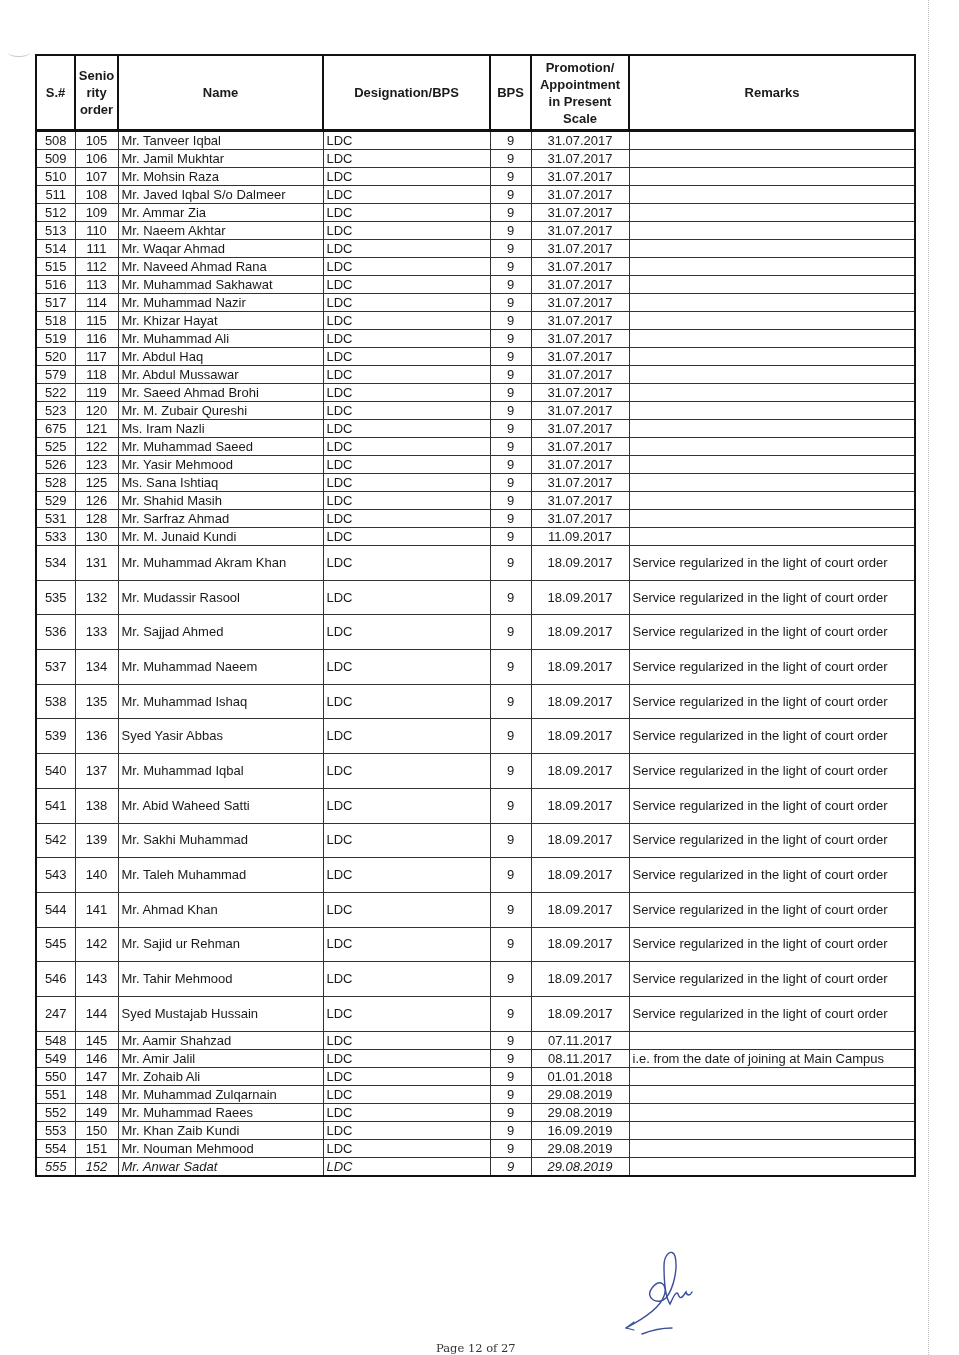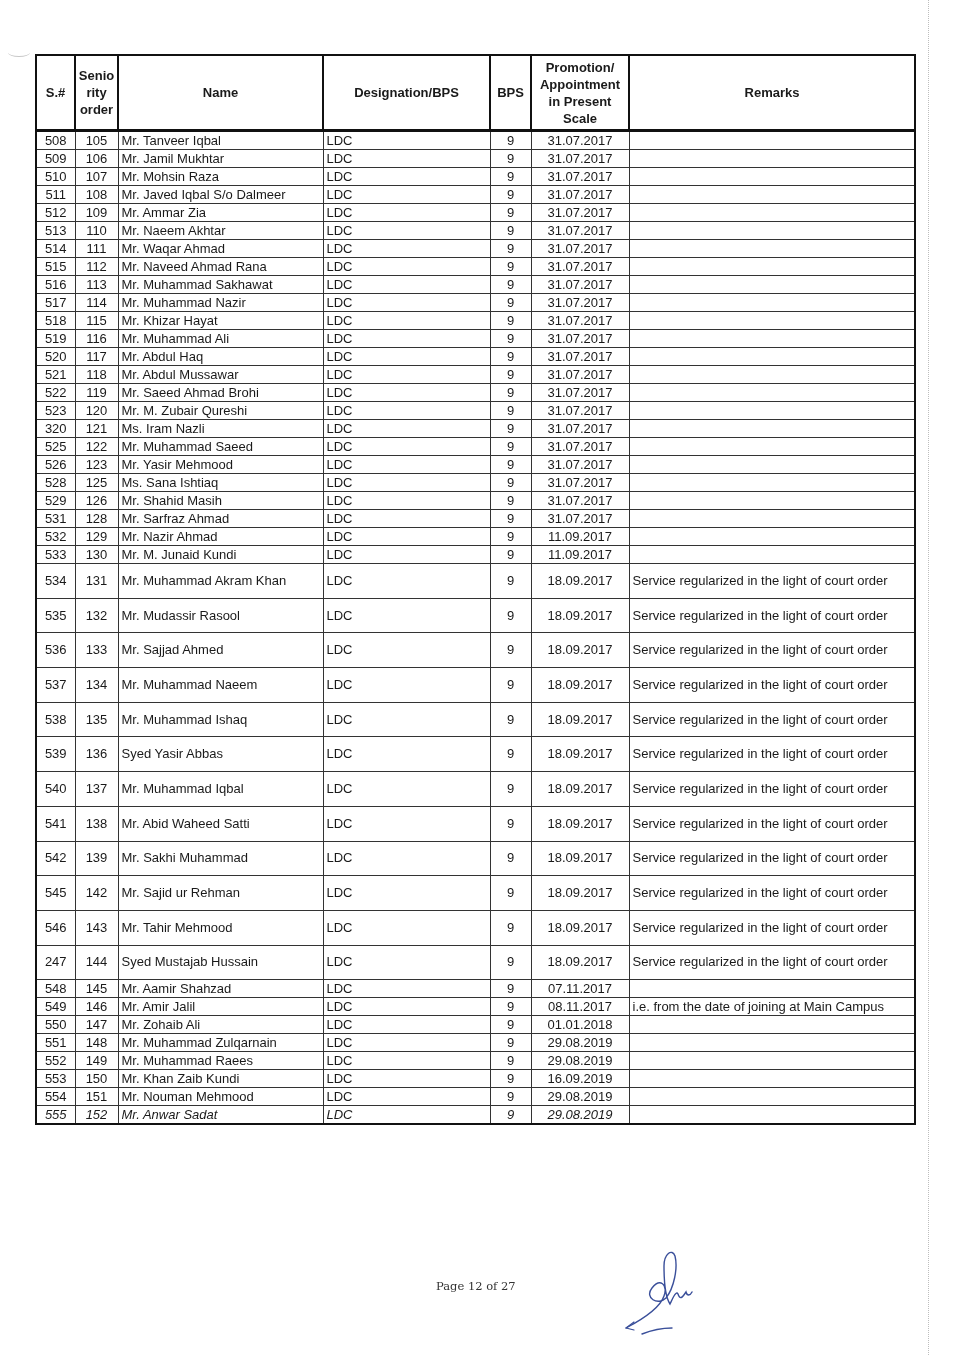--- a/index.html
+++ b/index.html
@@ -17,21 +17,21 @@
   table.roster th { border: 2px solid #111; font-weight: bold; font-size: 13px; height: 73px; line-height: 17px; padding: 0 2px; text-align: center; vertical-align: middle; }
   table.roster thead tr { border-bottom: 3px solid #111; }
   table.roster td { border: 1px solid #333; font-size: 13px; padding: 0 3px; white-space: nowrap; overflow: hidden; vertical-align: bottom; }
   table.roster td:first-child { border-left: 2px solid #111; }
   table.roster td:last-child { border-right: 2px solid #111; }
   table.roster tbody tr:last-child td { border-bottom: 2px solid #111; font-style: italic; }
   tr.r-short td { height: 17px; line-height: 17px; }
   tr.r-tall td { height: 33.7px; vertical-align: middle; line-height: 16px; }
   td.num { text-align: center; }
   td.name, td.desig, td.remark { text-align: left; }
-  .footer-page { position: absolute; left: 436px; top: 1279px; font-family: "DejaVu Serif", serif; font-size: 11.5px; color: #333; }
+  .footer-page { position: absolute; left: 436px; top: 1341px; font-family: "DejaVu Serif", serif; font-size: 11.5px; color: #333; }
   .signature { position: absolute; left: 620px; top: 1248px; width: 90px; height: 90px; }
 </style>
 </head>
 <body>
 
 <div class="corner-mark"></div>
 <div class="dot-line"></div>
 
 <table class="roster">
   <colgroup>
@@ -166,21 +166,21 @@
       <tr class="r-short">
         <td class="num">520</td>
         <td class="num">117</td>
         <td class="name">Mr. Abdul Haq</td>
         <td class="desig">LDC</td>
         <td class="num">9</td>
         <td class="num">31.07.2017</td>
         <td class="remark"></td>
       </tr>
       <tr class="r-short">
-        <td class="num">521</td>
+        <td class="num">579</td>
         <td class="num">118</td>
         <td class="name">Mr. Abdul Mussawar</td>
         <td class="desig">LDC</td>
         <td class="num">9</td>
         <td class="num">31.07.2017</td>
         <td class="remark"></td>
       </tr>
       <tr class="r-short">
         <td class="num">522</td>
         <td class="num">119</td>
@@ -193,21 +193,21 @@
       <tr class="r-short">
         <td class="num">523</td>
         <td class="num">120</td>
         <td class="name">Mr. M. Zubair Qureshi</td>
         <td class="desig">LDC</td>
         <td class="num">9</td>
         <td class="num">31.07.2017</td>
         <td class="remark"></td>
       </tr>
       <tr class="r-short">
-        <td class="num">320</td>
+        <td class="num">675</td>
         <td class="num">121</td>
         <td class="name">Ms. Iram Nazli</td>
         <td class="desig">LDC</td>
         <td class="num">9</td>
         <td class="num">31.07.2017</td>
         <td class="remark"></td>
       </tr>
       <tr class="r-short">
         <td class="num">525</td>
         <td class="num">122</td>
@@ -247,29 +247,20 @@
       <tr class="r-short">
         <td class="num">531</td>
         <td class="num">128</td>
         <td class="name">Mr. Sarfraz Ahmad</td>
         <td class="desig">LDC</td>
         <td class="num">9</td>
         <td class="num">31.07.2017</td>
         <td class="remark"></td>
       </tr>
       <tr class="r-short">
-        <td class="num">532</td>
-        <td class="num">129</td>
-        <td class="name">Mr. Nazir Ahmad</td>
-        <td class="desig">LDC</td>
-        <td class="num">9</td>
-        <td class="num">11.09.2017</td>
-        <td class="remark"></td>
-      </tr>
-      <tr class="r-short">
         <td class="num">533</td>
         <td class="num">130</td>
         <td class="name">Mr. M. Junaid Kundi</td>
         <td class="desig">LDC</td>
         <td class="num">9</td>
         <td class="num">11.09.2017</td>
         <td class="remark"></td>
       </tr>
       <tr class="r-tall">
         <td class="num">534</td>
@@ -340,20 +331,38 @@
         <td class="name">Mr. Abid Waheed Satti</td>
         <td class="desig">LDC</td>
         <td class="num">9</td>
         <td class="num">18.09.2017</td>
         <td class="remark">Service regularized in the light of court order</td>
       </tr>
       <tr class="r-tall">
         <td class="num">542</td>
         <td class="num">139</td>
         <td class="name">Mr. Sakhi Muhammad</td>
+        <td class="desig">LDC</td>
+        <td class="num">9</td>
+        <td class="num">18.09.2017</td>
+        <td class="remark">Service regularized in the light of court order</td>
+      </tr>
+      <tr class="r-tall">
+        <td class="num">543</td>
+        <td class="num">140</td>
+        <td class="name">Mr. Taleh Muhammad</td>
+        <td class="desig">LDC</td>
+        <td class="num">9</td>
+        <td class="num">18.09.2017</td>
+        <td class="remark">Service regularized in the light of court order</td>
+      </tr>
+      <tr class="r-tall">
+        <td class="num">544</td>
+        <td class="num">141</td>
+        <td class="name">Mr. Ahmad Khan</td>
         <td class="desig">LDC</td>
         <td class="num">9</td>
         <td class="num">18.09.2017</td>
         <td class="remark">Service regularized in the light of court order</td>
       </tr>
       <tr class="r-tall">
         <td class="num">545</td>
         <td class="num">142</td>
         <td class="name">Mr. Sajid ur Rehman</td>
         <td class="desig">LDC</td>

